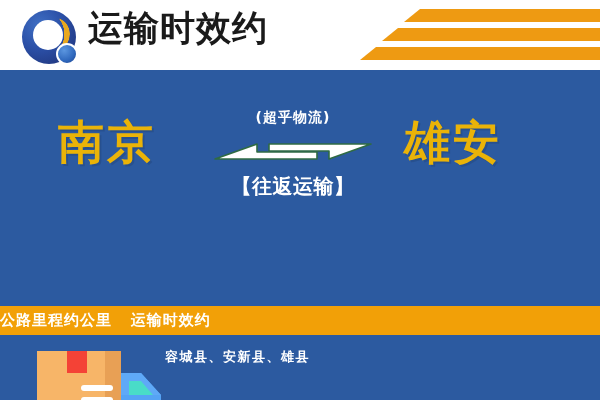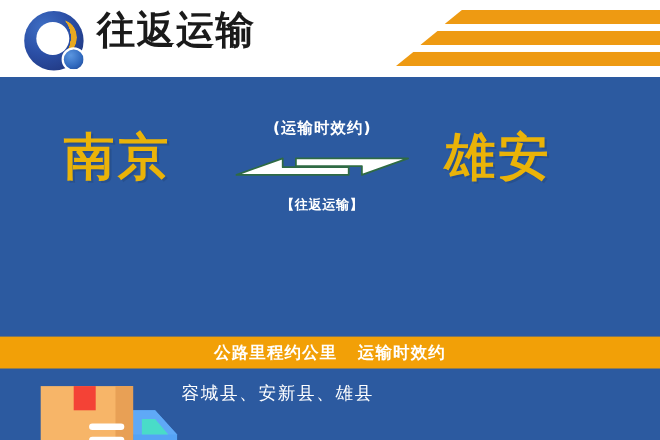--- a/index.html
+++ b/index.html
@@ -154,38 +154,37 @@
   }
   .arrow-wrap {
     position: relative;
     width: 160px;
     height: 34px;
     margin: 8px auto 0 auto;
   }
   .mid-bottom {
     margin-top: 9px;
     font-family: "DejaVu Sans", "Liberation Sans", sans-serif;
-    font-size: 12px;
+    font-size: 20px;
     font-weight: bold;
     color: #ffffff;
     letter-spacing: 0.5px;
     line-height: 18px;
     white-space: nowrap;
   }
 
   
   .info-bar {
     position: absolute;
     left: 0; top: 236px;
     width: 600px;
     height: 29px;
     background: #f2a007;
     display: flex;
     align-items: center;
-    justify-content: center;
   }
   .info-bar-text {
     font-family: "DejaVu Sans", "Liberation Sans", sans-serif;
     font-size: 15px;
     font-weight: bold;
     color: #ffffff;
     letter-spacing: 1px;
     white-space: pre;
   }
 
@@ -193,22 +192,22 @@
   .bottom {
     position: absolute;
     left: 0; top: 265px;
     width: 600px;
     height: 135px;
   }
   .dest-text {
     position: absolute;
     left: 165px; top: 13px;
     font-family: "DejaVu Sans", "Liberation Sans", sans-serif;
-    font-size: 16px;
-    font-weight: normal;
+    font-size: 13px;
+    font-weight: bold;
     color: #ffffff;
     letter-spacing: 1.5px;
     white-space: nowrap;
   }
 
   
   .truck {
     position: absolute;
     left: 25px; top: 8px;
     width: 148px;
@@ -222,39 +221,39 @@
 
   <div class="header">
 
     <div class="brand">
       <div class="logo-mark">
         <div class="logo-circle"></div>
         <div class="logo-inner-white"></div>
         <div class="logo-crescent"></div>
         <div class="logo-dot"></div>
       </div>
-      <div class="brand-cn">往返运输</div>
+      <div class="brand-cn">运输时效约</div>
     </div>
 
     <div class="stripes">
       <div class="stripe stripe-1"></div>
       <div class="stripe stripe-2"></div>
       <div class="stripe stripe-3"></div>
     </div>
 
   </div>
 
   <div class="blue-body">
 
     <div class="route">
 
       <div class="city city-origin">南京</div>
 
       <div class="mid">
-        <div class="mid-top">(运输时效约)</div>
+        <div class="mid-top">(超乎物流)</div>
 
         <div class="arrow-wrap">
           <svg width="160" height="34" viewBox="0 0 160 34" xmlns="http://www.w3.org/2000/svg">
 
             <path d="M2 25 L44 10 L44 18 L104 18 L104 25 Z" fill="#ffffff" stroke="#2f6b44" stroke-width="1.6" stroke-linejoin="round"></path>
 
             <path d="M158 10 L116 25 L116 17 L56 17 L56 10 Z" fill="#ffffff" stroke="#2f6b44" stroke-width="1.6" stroke-linejoin="round"></path>
           </svg>
         </div>
 

